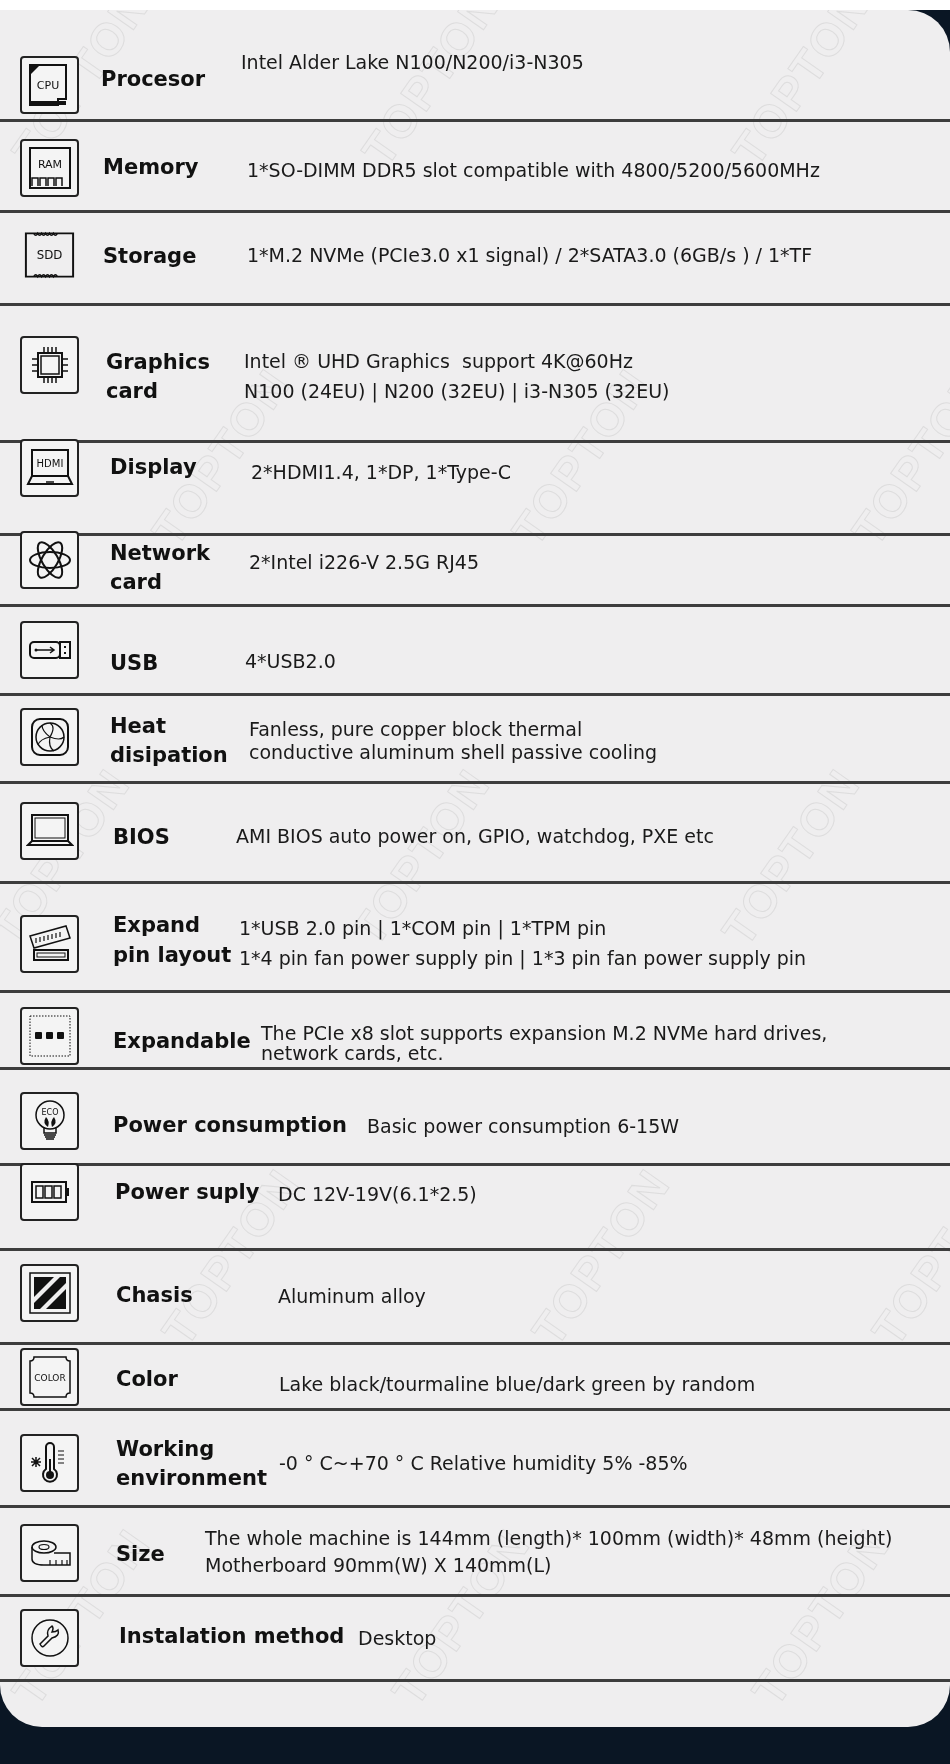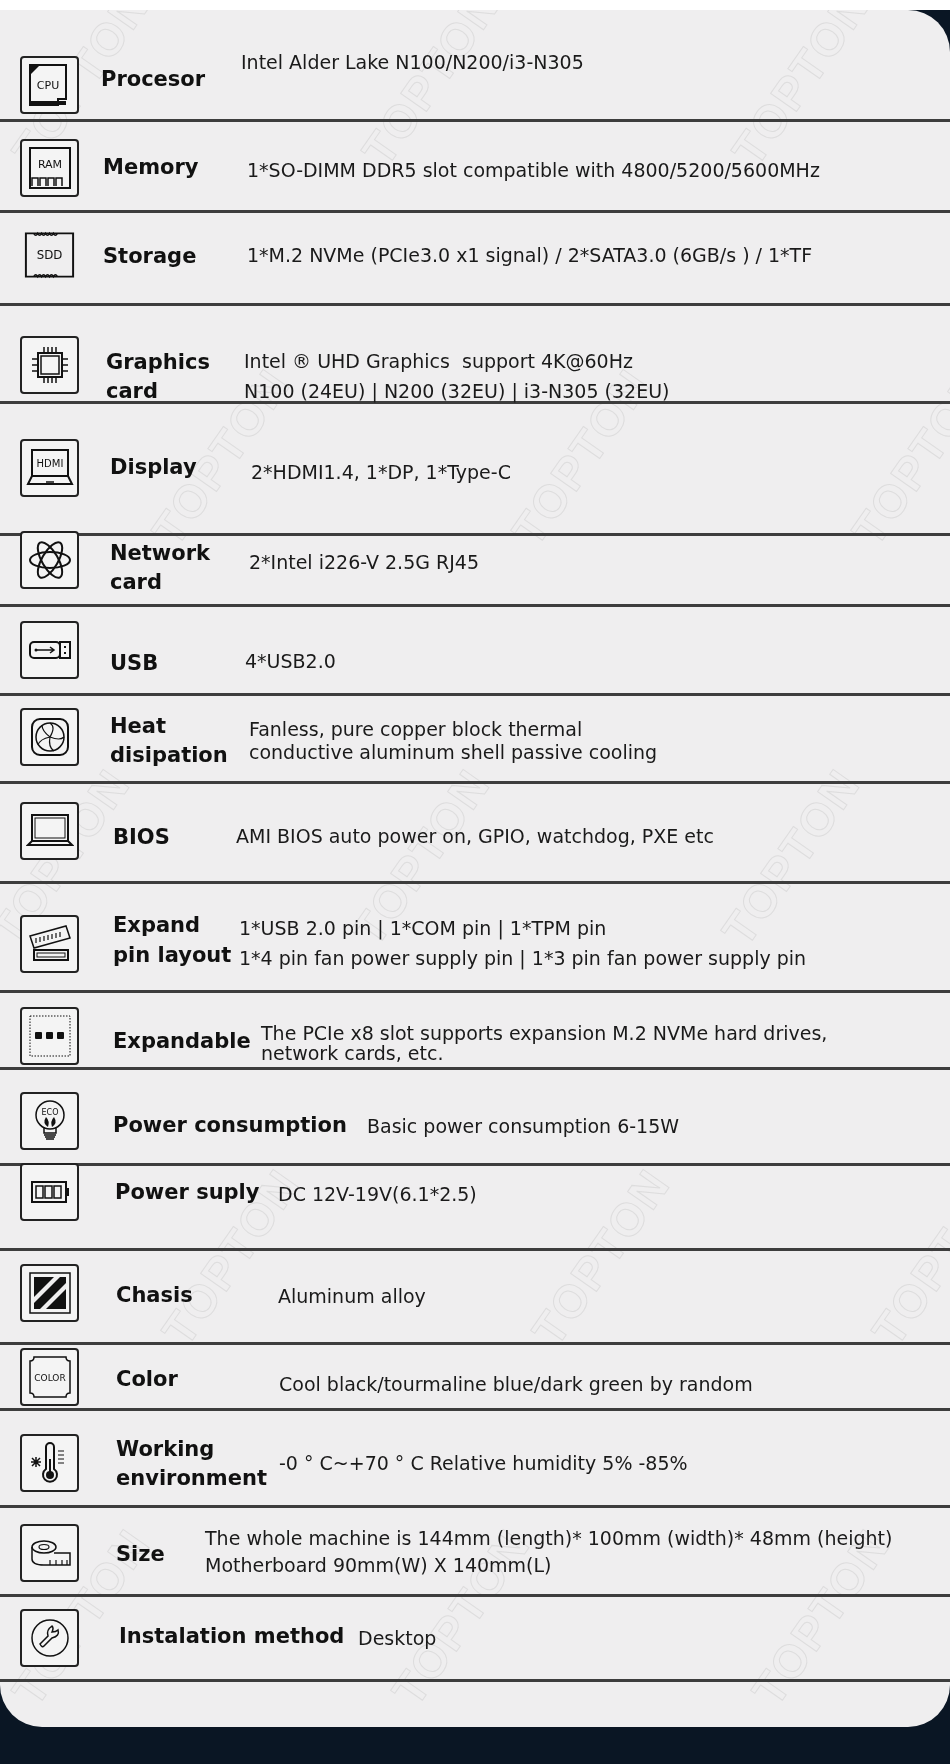--- a/index.html
+++ b/index.html
@@ -125,21 +125,21 @@
           <path d="M6 8 L54 8 L54 52 L6 52 Z" fill="none" stroke="#111" stroke-width="2"></path>
           <path d="M14 8 q2 4 4 0 q2 4 4 0 q2 4 4 0 q2 4 4 0 q2 4 4 0 q2 4 4 0" fill="none" stroke="#111" stroke-width="1.5"></path>
           <path d="M14 52 q2 -4 4 0 q2 -4 4 0 q2 -4 4 0 q2 -4 4 0 q2 -4 4 0 q2 -4 4 0" fill="none" stroke="#111" stroke-width="1.5"></path>
           <text x="30" y="34" font-size="12" text-anchor="middle" font-family="DejaVu Sans, sans-serif" fill="#111">SDD</text>
         </svg>
     </div>
     <div class="label" style="left:103px;top:29px">Storage</div>
     <div class="value" style="left:247px;top:30px">1*M.2 NVMe (PCIe3.0 x1 signal) / 2*SATA3.0 (6GB/s ) / 1*TF</div>
   </div>
 
-  <div class="row" style="top:296px;height:98px">
+  <div class="row" style="top:296px;height:137px">
     <div class="icon" style="top:30px">
       <svg viewBox="0 0 48 48">
           <rect x="12" y="12" width="24" height="24" fill="none" stroke="#111" stroke-width="2"></rect>
           <rect x="15" y="15" width="18" height="18" fill="none" stroke="#111" stroke-width="1.5"></rect>
           <path d="M18 6 v6 M22 6 v6 M26 6 v6 M30 6 v6 M18 36 v6 M22 36 v6 M26 36 v6 M30 36 v6 M6 18 h6 M6 24 h6 M6 30 h6 M36 18 h6 M36 24 h6 M36 30 h6" stroke="#111" stroke-width="1.5"></path>
         </svg>
     </div>
     <div class="label" style="left:106px;top:42px">Graphics
 card</div>
     <div class="value" style="left:244px;top:40px;line-height:30px">Intel ® UHD Graphics  support 4K@60Hz
@@ -283,21 +283,21 @@
   </div>
 
   <div class="row" style="top:1326px;height:75px">
     <div class="icon" style="top:12px">
       <svg viewBox="0 0 48 48">
           <path d="M8 4 L40 4 Q40 8 44 8 L44 40 Q40 40 40 44 L8 44 Q8 40 4 40 L4 8 Q8 8 8 4 Z" fill="none" stroke="#111" stroke-width="1.5"></path>
           <text x="24" y="28" font-size="9" text-anchor="middle" font-family="DejaVu Sans, sans-serif" fill="#111">COLOR</text>
         </svg>
     </div>
     <div class="label" style="left:116px;top:29px">Color</div>
-    <div class="value" style="left:279px;top:36px">Cool black/tourmaline blue/dark green by random</div>
+    <div class="value" style="left:279px;top:36px">Lake black/tourmaline blue/dark green by random</div>
   </div>
 
   <div class="row" style="top:1411px;height:87px">
     <div class="icon" style="top:13px">
       <svg viewBox="0 0 48 48">
           <path d="M20 8 a4 4 0 0 1 8 0 L28 30 a7 7 0 1 1 -8 0 Z" fill="none" stroke="#111" stroke-width="2"></path>
           <circle cx="24" cy="36" r="4" fill="#111"></circle>
           <path d="M24 20 v14" stroke="#111" stroke-width="2"></path>
           <path d="M32 12 h6 M32 16 h6 M32 20 h6 M32 24 h6" stroke="#111" stroke-width="1.2"></path>
           <path d="M10 18 v10 M5 23 h10 M6 19 l8 8 M14 19 l-8 8" stroke="#111" stroke-width="1.5"></path>

